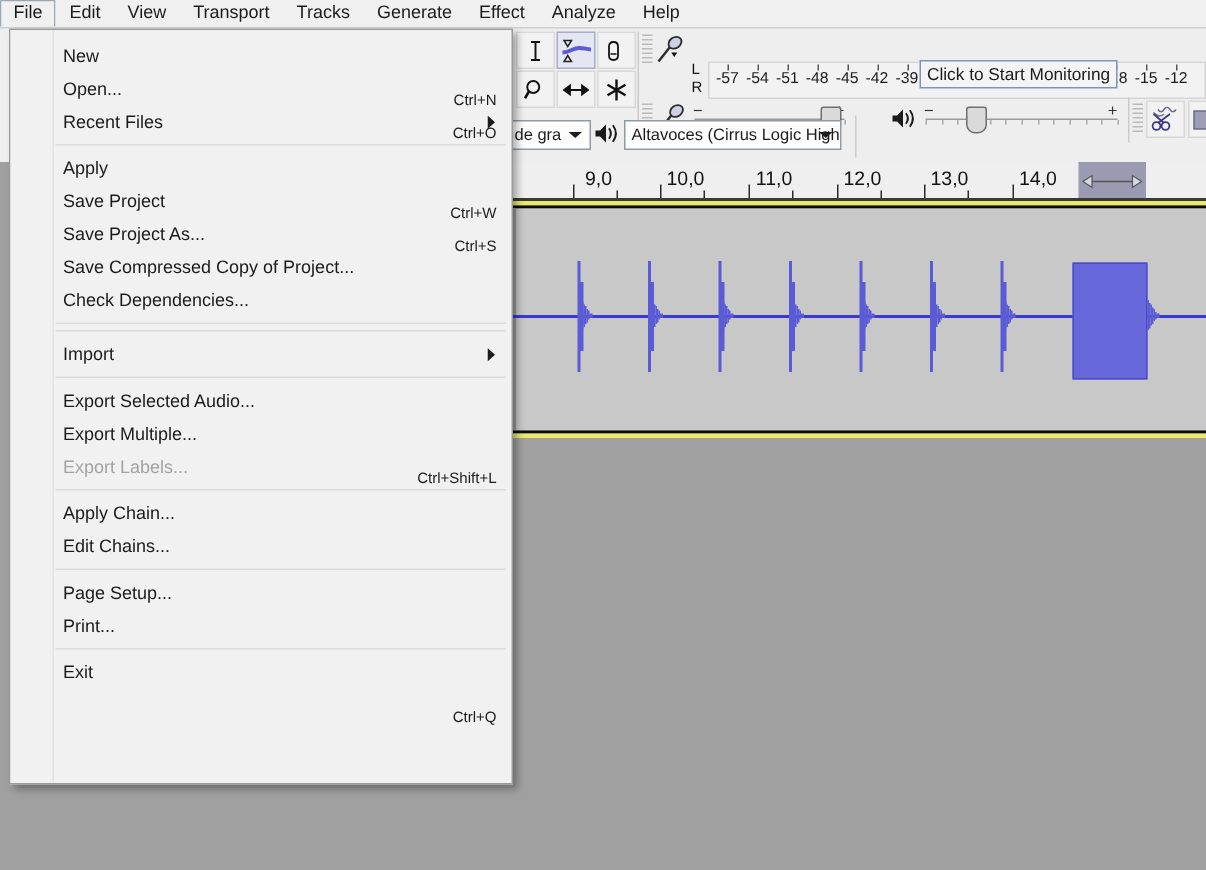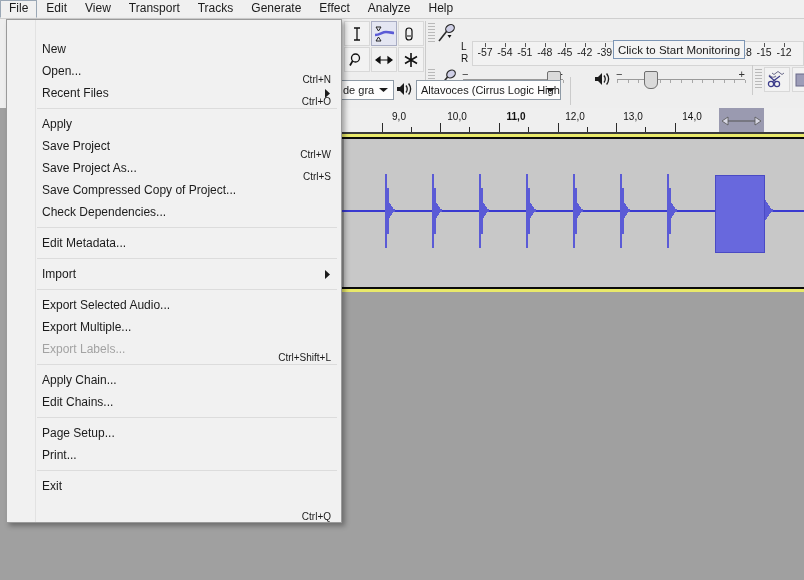--- a/index.html
+++ b/index.html
@@ -133,21 +133,21 @@
   
   #ruler {
     position: absolute; left: 341px; top: 108px;
     width: 463px; height: 26px;
     background: #efefef;
     border-bottom: 2px solid #3a3a3a;
     box-sizing: border-box;
     overflow: hidden;
   }
   .r-lbl {
-    position: absolute; top: 3px; font-size: 10px; color: #111;
+    position: absolute; top: 3px; font-size: 13px; color: #111;
     transform: translateX(-50%); white-space: nowrap;
   }
   .r-majtick {
     position: absolute; bottom: 0; width: 1px; height: 9px; background: #2a2a2a;
   }
   .r-mintick {
     position: absolute; bottom: 0; width: 1px; height: 5px; background: #2a2a2a;
   }
   #ruler-selection {
     position: absolute; top: 0; height: 24px;
@@ -226,21 +226,21 @@
     background: #e8f1fb;
     border: 1px solid #b5d2ee;
     margin: 0 1px;
     padding-left: 34px;
     height: 22px;
   }
   .msep {
     height: 1px; background: #dcdcdc;
     margin: 4px 4px 4px 30px;
   }
-  #menu-items { position: relative; padding-top: 18px; text-align: center; }
+  #menu-items { position: relative; padding-top: 6px; text-align: center; }
 </style>
 </head>
 <body>
 
 <div id="app">
 
   <div id="menubar">
       <div class="menubar-item active"><span>File</span></div>
       <div class="menubar-item"><span>Edit</span></div>
       <div class="menubar-item"><span>View</span></div>
@@ -506,21 +506,21 @@
   </div>
 
   <div id="ruler">
     <div id="ruler-ticks">
         <div class="r-lbl" style="left: 58px;">9,0</div>
         <div class="r-majtick" style="left: 41px;"></div>
         <div class="r-mintick" style="left: 70px;"></div>
         <div class="r-lbl" style="left: 116px;">10,0</div>
         <div class="r-majtick" style="left: 99px;"></div>
         <div class="r-mintick" style="left: 128px;"></div>
-        <div class="r-lbl" style="left: 175px; font-weight: bold;">11,0</div>
+        <div class="r-lbl" style="left: 175px;">11,0</div>
         <div class="r-majtick" style="left: 158px;"></div>
         <div class="r-mintick" style="left: 187px;"></div>
         <div class="r-lbl" style="left: 234px;">12,0</div>
         <div class="r-majtick" style="left: 217px;"></div>
         <div class="r-mintick" style="left: 246px;"></div>
         <div class="r-lbl" style="left: 292px;">13,0</div>
         <div class="r-majtick" style="left: 275px;"></div>
         <div class="r-mintick" style="left: 304px;"></div>
         <div class="r-lbl" style="left: 351px;">14,0</div>
         <div class="r-majtick" style="left: 334px;"></div>
@@ -650,23 +650,20 @@
         <div class="mi">
           <span>Save Project As...</span>
         </div>
         <div class="mi">
           <span>Save Compressed Copy of Project...</span>
         </div>
         <div class="mi">
           <span>Check Dependencies...</span>
         </div>
         <div class="msep"></div>
-        <div class="mi">
-          <span>Edit Metadata...</span>
-        </div>
         <div class="msep"></div>
         <div class="mi">
           <span>Import</span>
           <span class="submark">
             <svg width="5" height="9" viewBox="0 0 5 9">
               <path d="M0 0 L5 4.5 L0 9 z" fill="#1b1b1b"></path>
             </svg>
           </span>
         </div>
         <div class="msep"></div>

